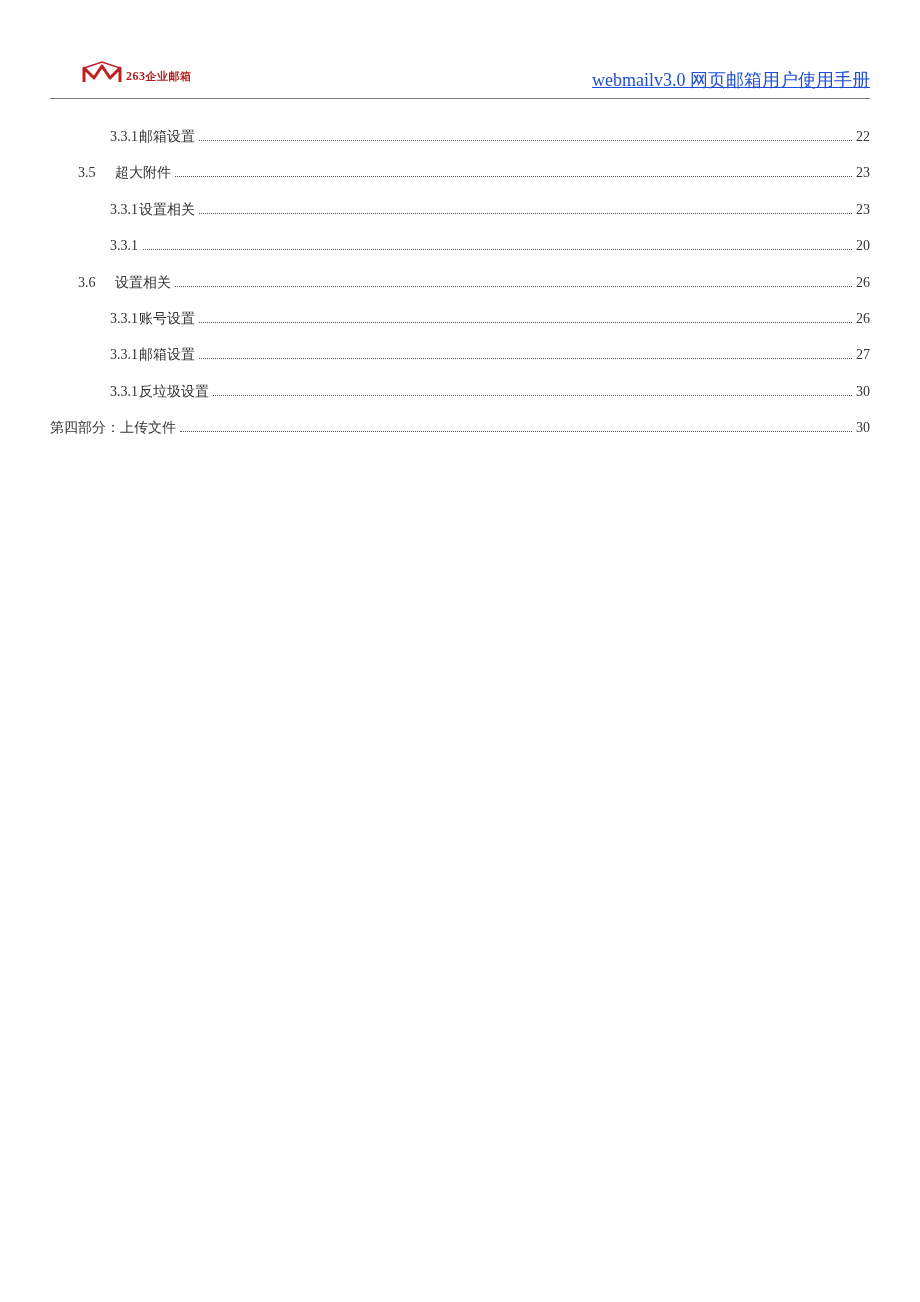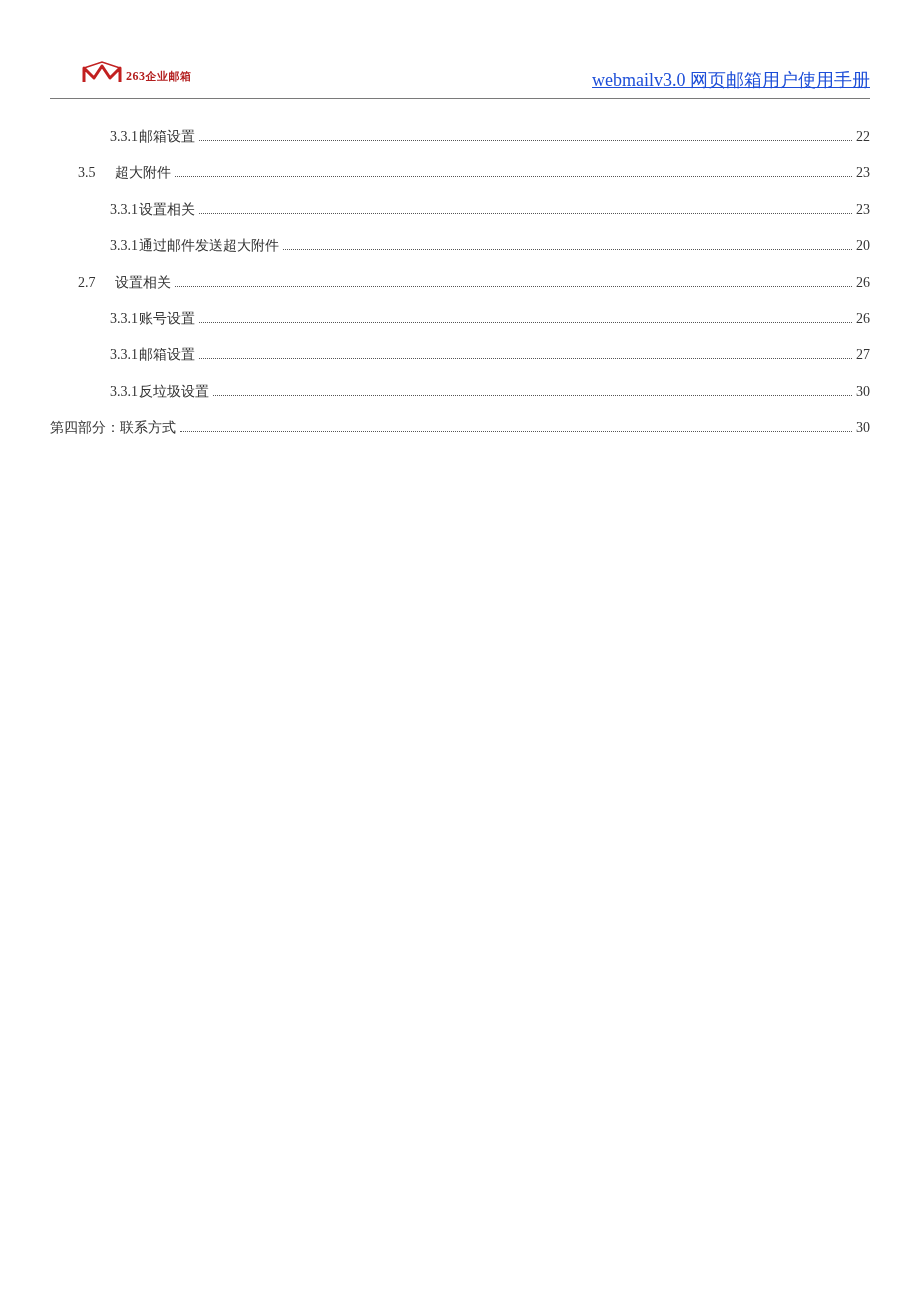--- a/index.html
+++ b/index.html
@@ -113,26 +113,25 @@
       <span class="toc-page">23</span>
     </div>
     <div class="toc-row indent-2">
       <span class="toc-num">3.3.1</span>
       <span class="toc-title">设置相关</span>
       <span class="toc-leader"></span>
       <span class="toc-page">23</span>
     </div>
     <div class="toc-row indent-2">
       <span class="toc-num">3.3.1</span>
-      <span class="toc-title">通过邮件发送超大附件</span>
       <span class="toc-leader"></span>
       <span class="toc-page">20</span>
     </div>
     <div class="toc-row indent-1">
-      <span class="toc-num">2.7</span>
+      <span class="toc-num">3.6</span>
       <span class="toc-title">设置相关</span>
       <span class="toc-leader"></span>
       <span class="toc-page">26</span>
     </div>
     <div class="toc-row indent-2">
       <span class="toc-num">3.3.1</span>
       <span class="toc-title">账号设置</span>
       <span class="toc-leader"></span>
       <span class="toc-page">26</span>
     </div>
@@ -142,17 +141,17 @@
       <span class="toc-leader"></span>
       <span class="toc-page">27</span>
     </div>
     <div class="toc-row indent-2">
       <span class="toc-num">3.3.1</span>
       <span class="toc-title">反垃圾设置</span>
       <span class="toc-leader"></span>
       <span class="toc-page">30</span>
     </div>
     <div class="toc-row indent-0">
-      <span class="toc-title">第四部分：联系方式</span>
+      <span class="toc-title">第四部分：上传文件</span>
       <span class="toc-leader"></span>
       <span class="toc-page">30</span>
     </div>
   </div>
 
 </body></html>

